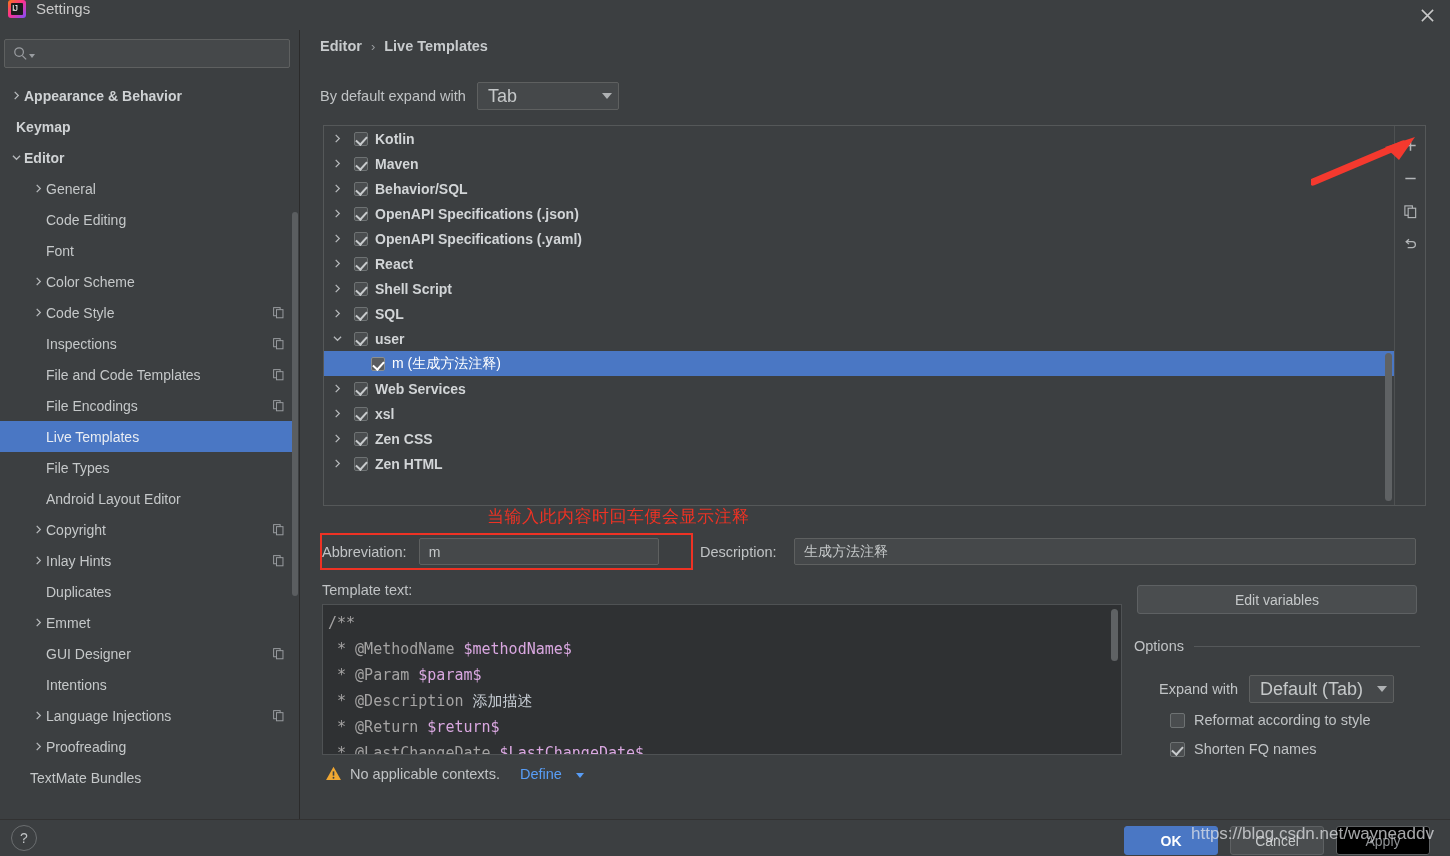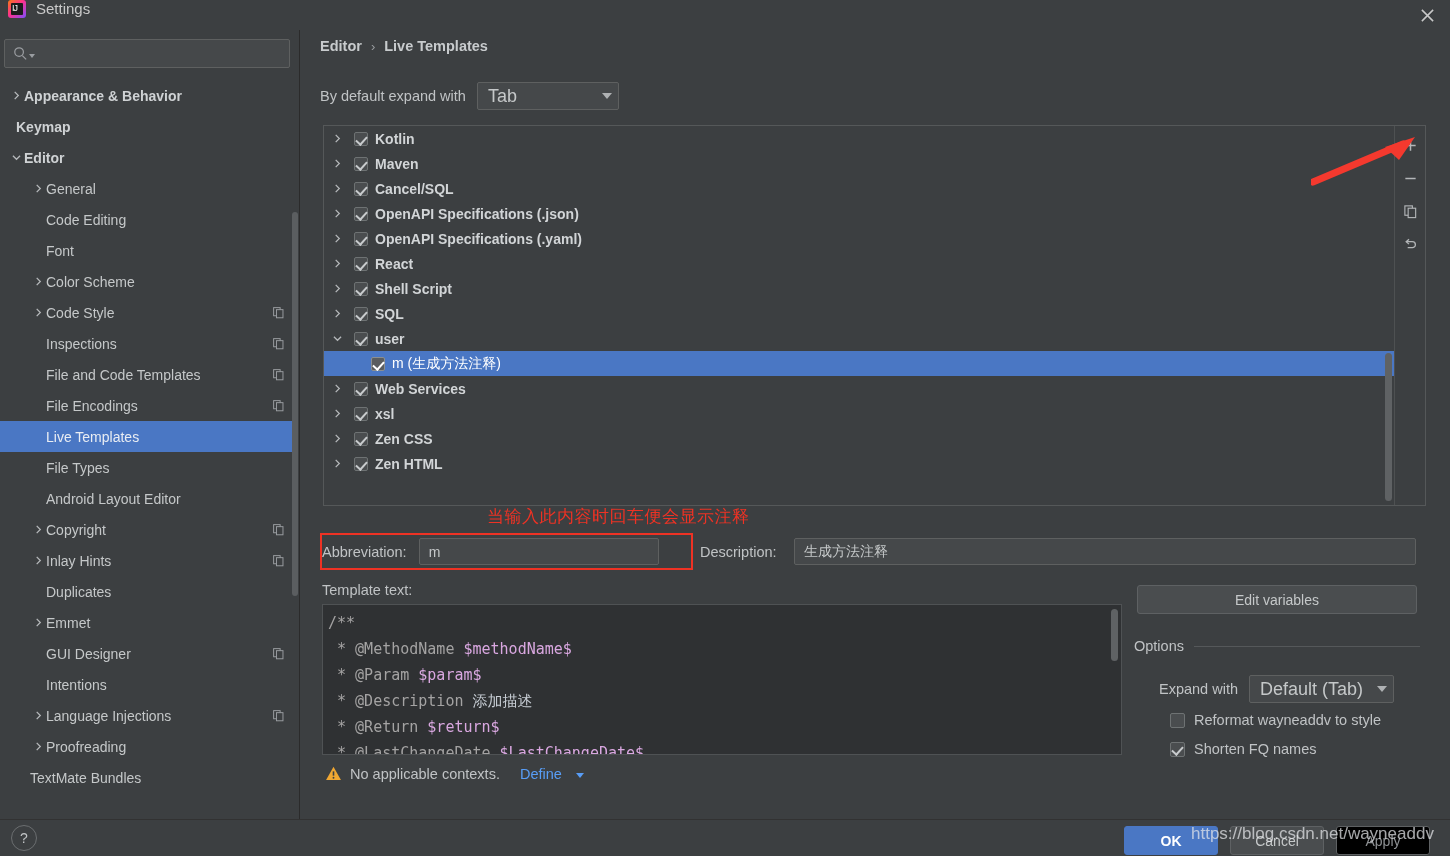--- a/index.html
+++ b/index.html
@@ -467,21 +467,21 @@
             <span class="cbx checked"></span>
             <span class="t-label">Maven</span>
           </div>
           <div class="t-row">
             <span class="t-arrow">
               <svg viewBox="0 0 10 10">
                 <path d="M3 1 L7 5 L3 9" stroke="currentColor" stroke-width="1.4" fill="none"></path>
               </svg>
             </span>
             <span class="cbx checked"></span>
-            <span class="t-label">Cancel/SQL</span>
+            <span class="t-label">Behavior/SQL</span>
           </div>
           <div class="t-row">
             <span class="t-arrow">
               <svg viewBox="0 0 10 10">
                 <path d="M3 1 L7 5 L3 9" stroke="currentColor" stroke-width="1.4" fill="none"></path>
               </svg>
             </span>
             <span class="cbx checked"></span>
             <span class="t-label">OpenAPI Specifications (.json)</span>
           </div>
@@ -634,21 +634,21 @@
   </div>
   <div class="expand-with-row">
     <span class="lbl">Expand with</span>
     <div class="combo">
       <span class="cval">Default (Tab)</span>
       <span class="caret"></span>
     </div>
   </div>
   <div class="opt-check" id="opt-reformat">
     <span class="cbx"></span>
-    <span>Reformat wayneaddv to style</span>
+    <span>Reformat according to style</span>
   </div>
   <div class="opt-check" id="opt-shorten">
     <span class="cbx checked"></span>
     <span>Shorten FQ names</span>
   </div>
 
   <div class="warn-bar">
     <svg class="warn-icon" viewBox="0 0 16 16">
       <path d="M8 1.6 L15 14 L1 14 Z" fill="#f0a732"></path>
       <path d="M8 6 V10" stroke="#3c3f41" stroke-width="1.5"></path>

